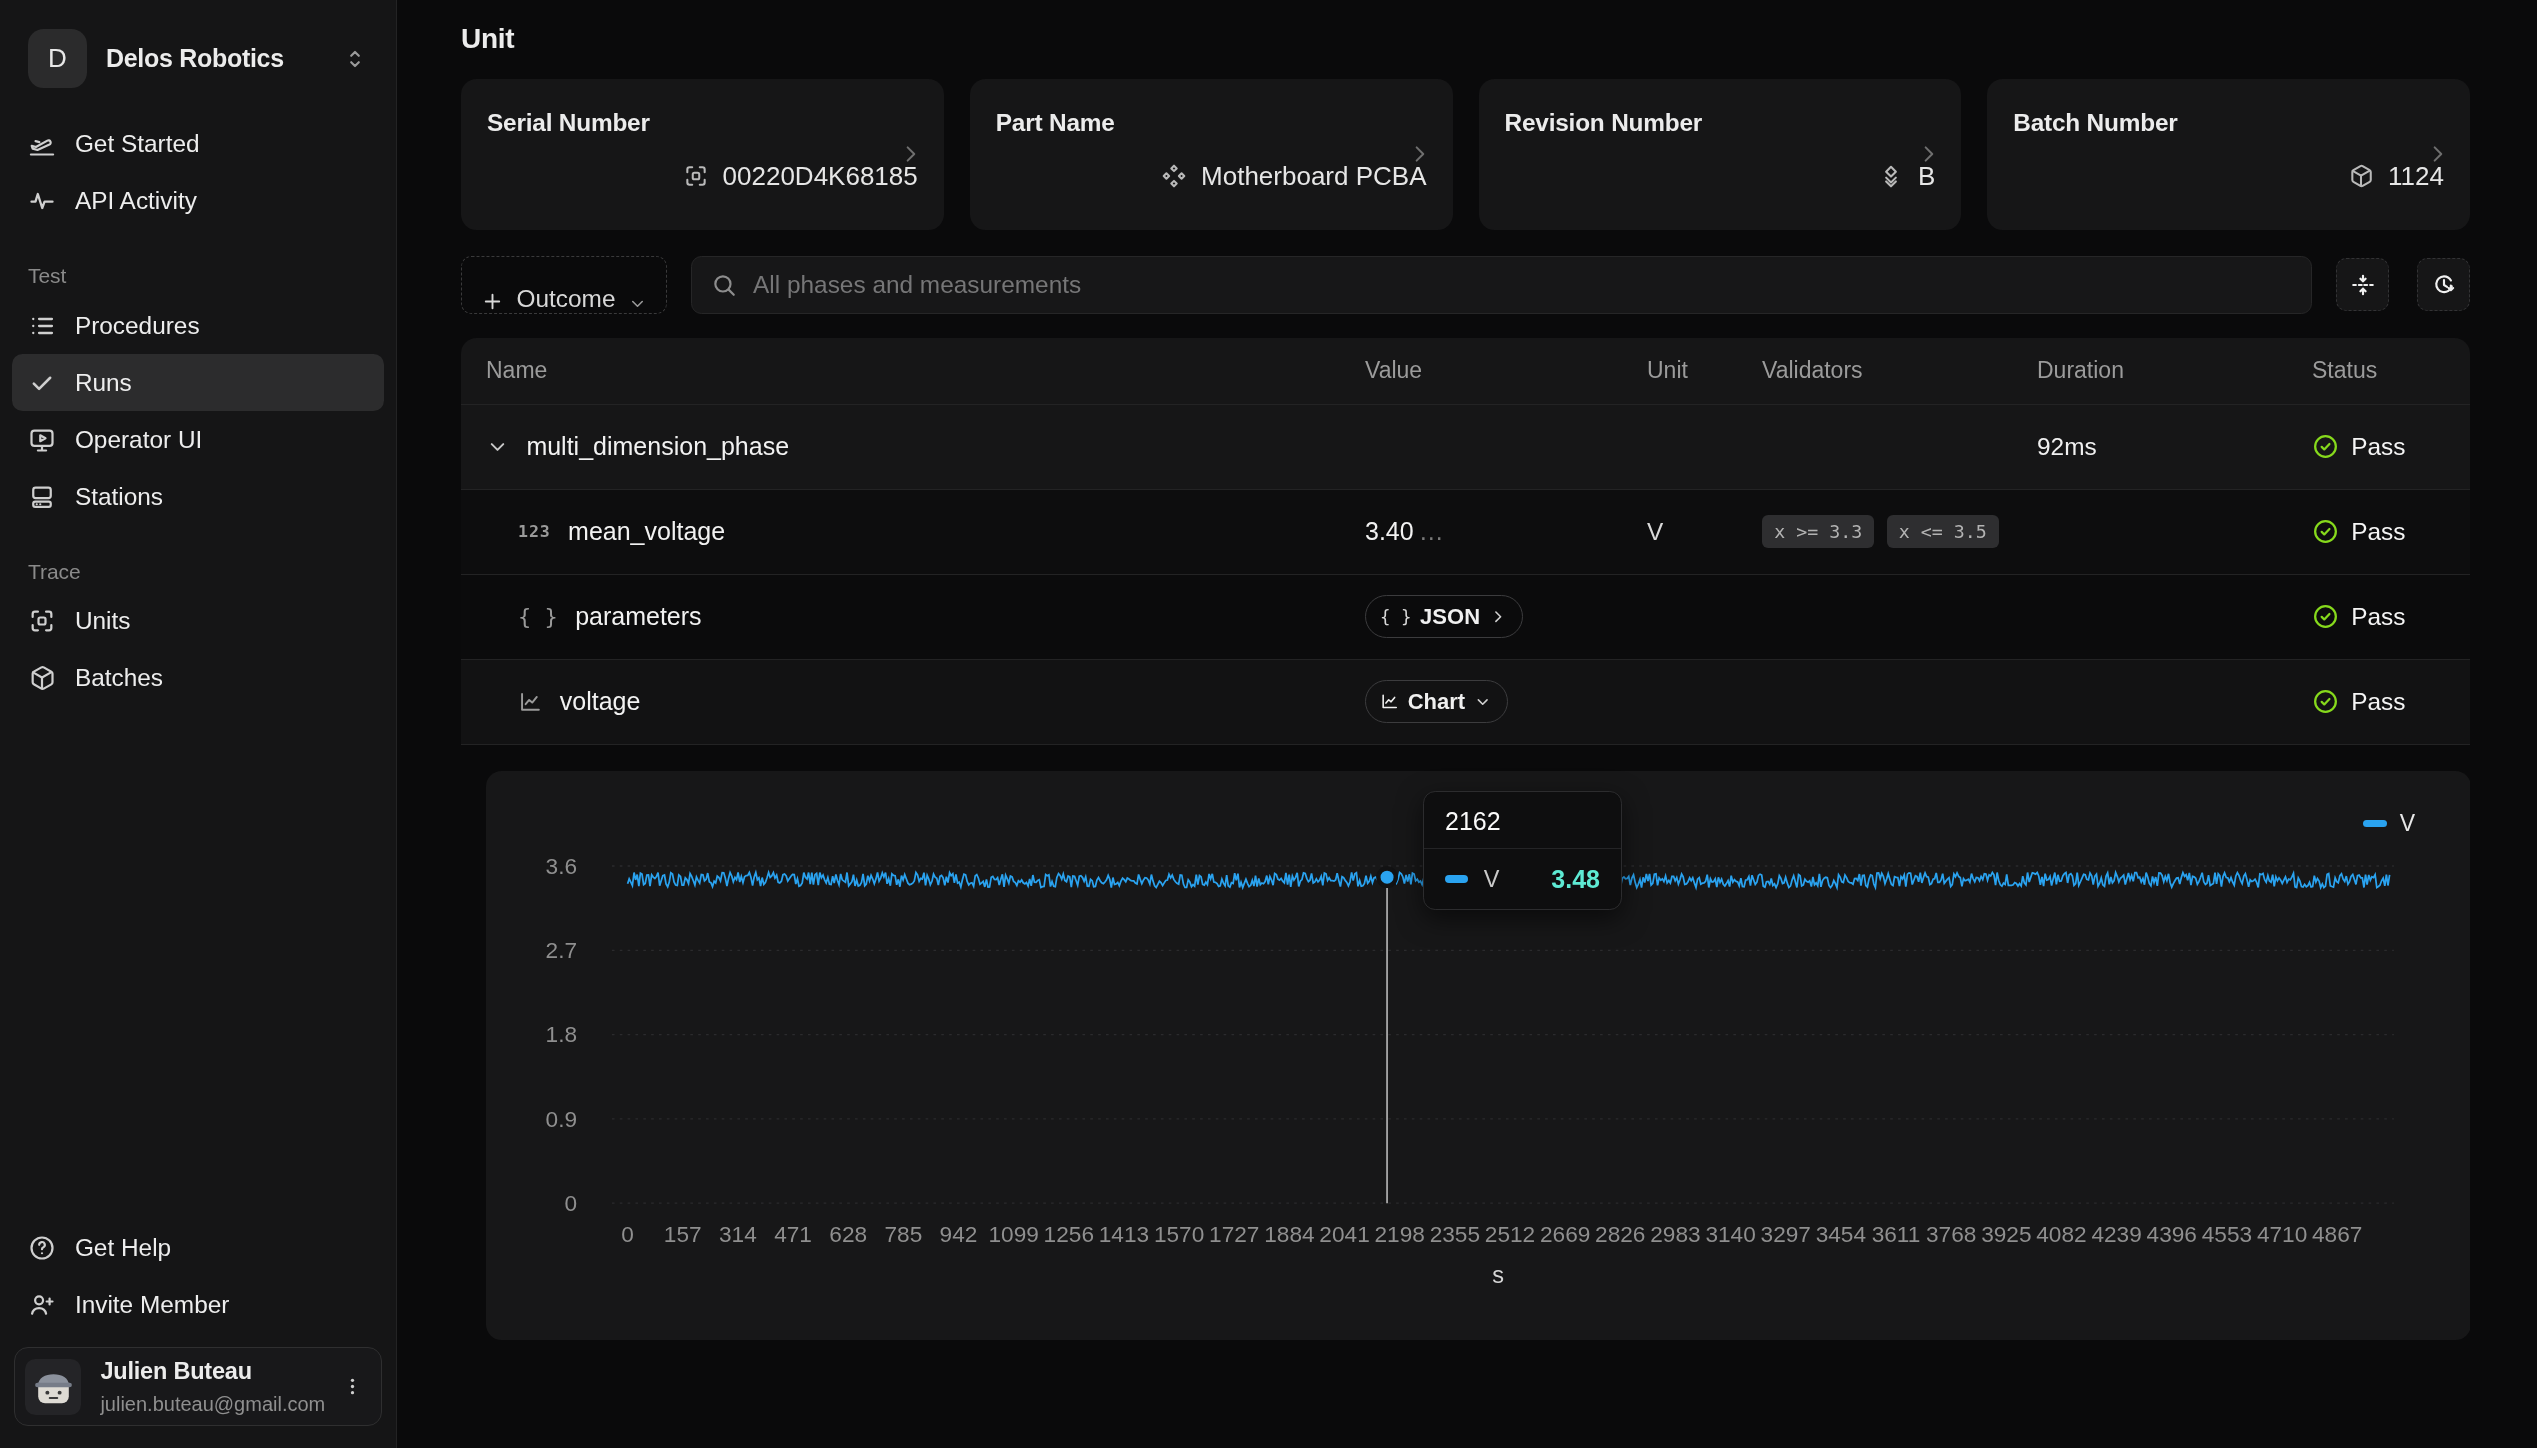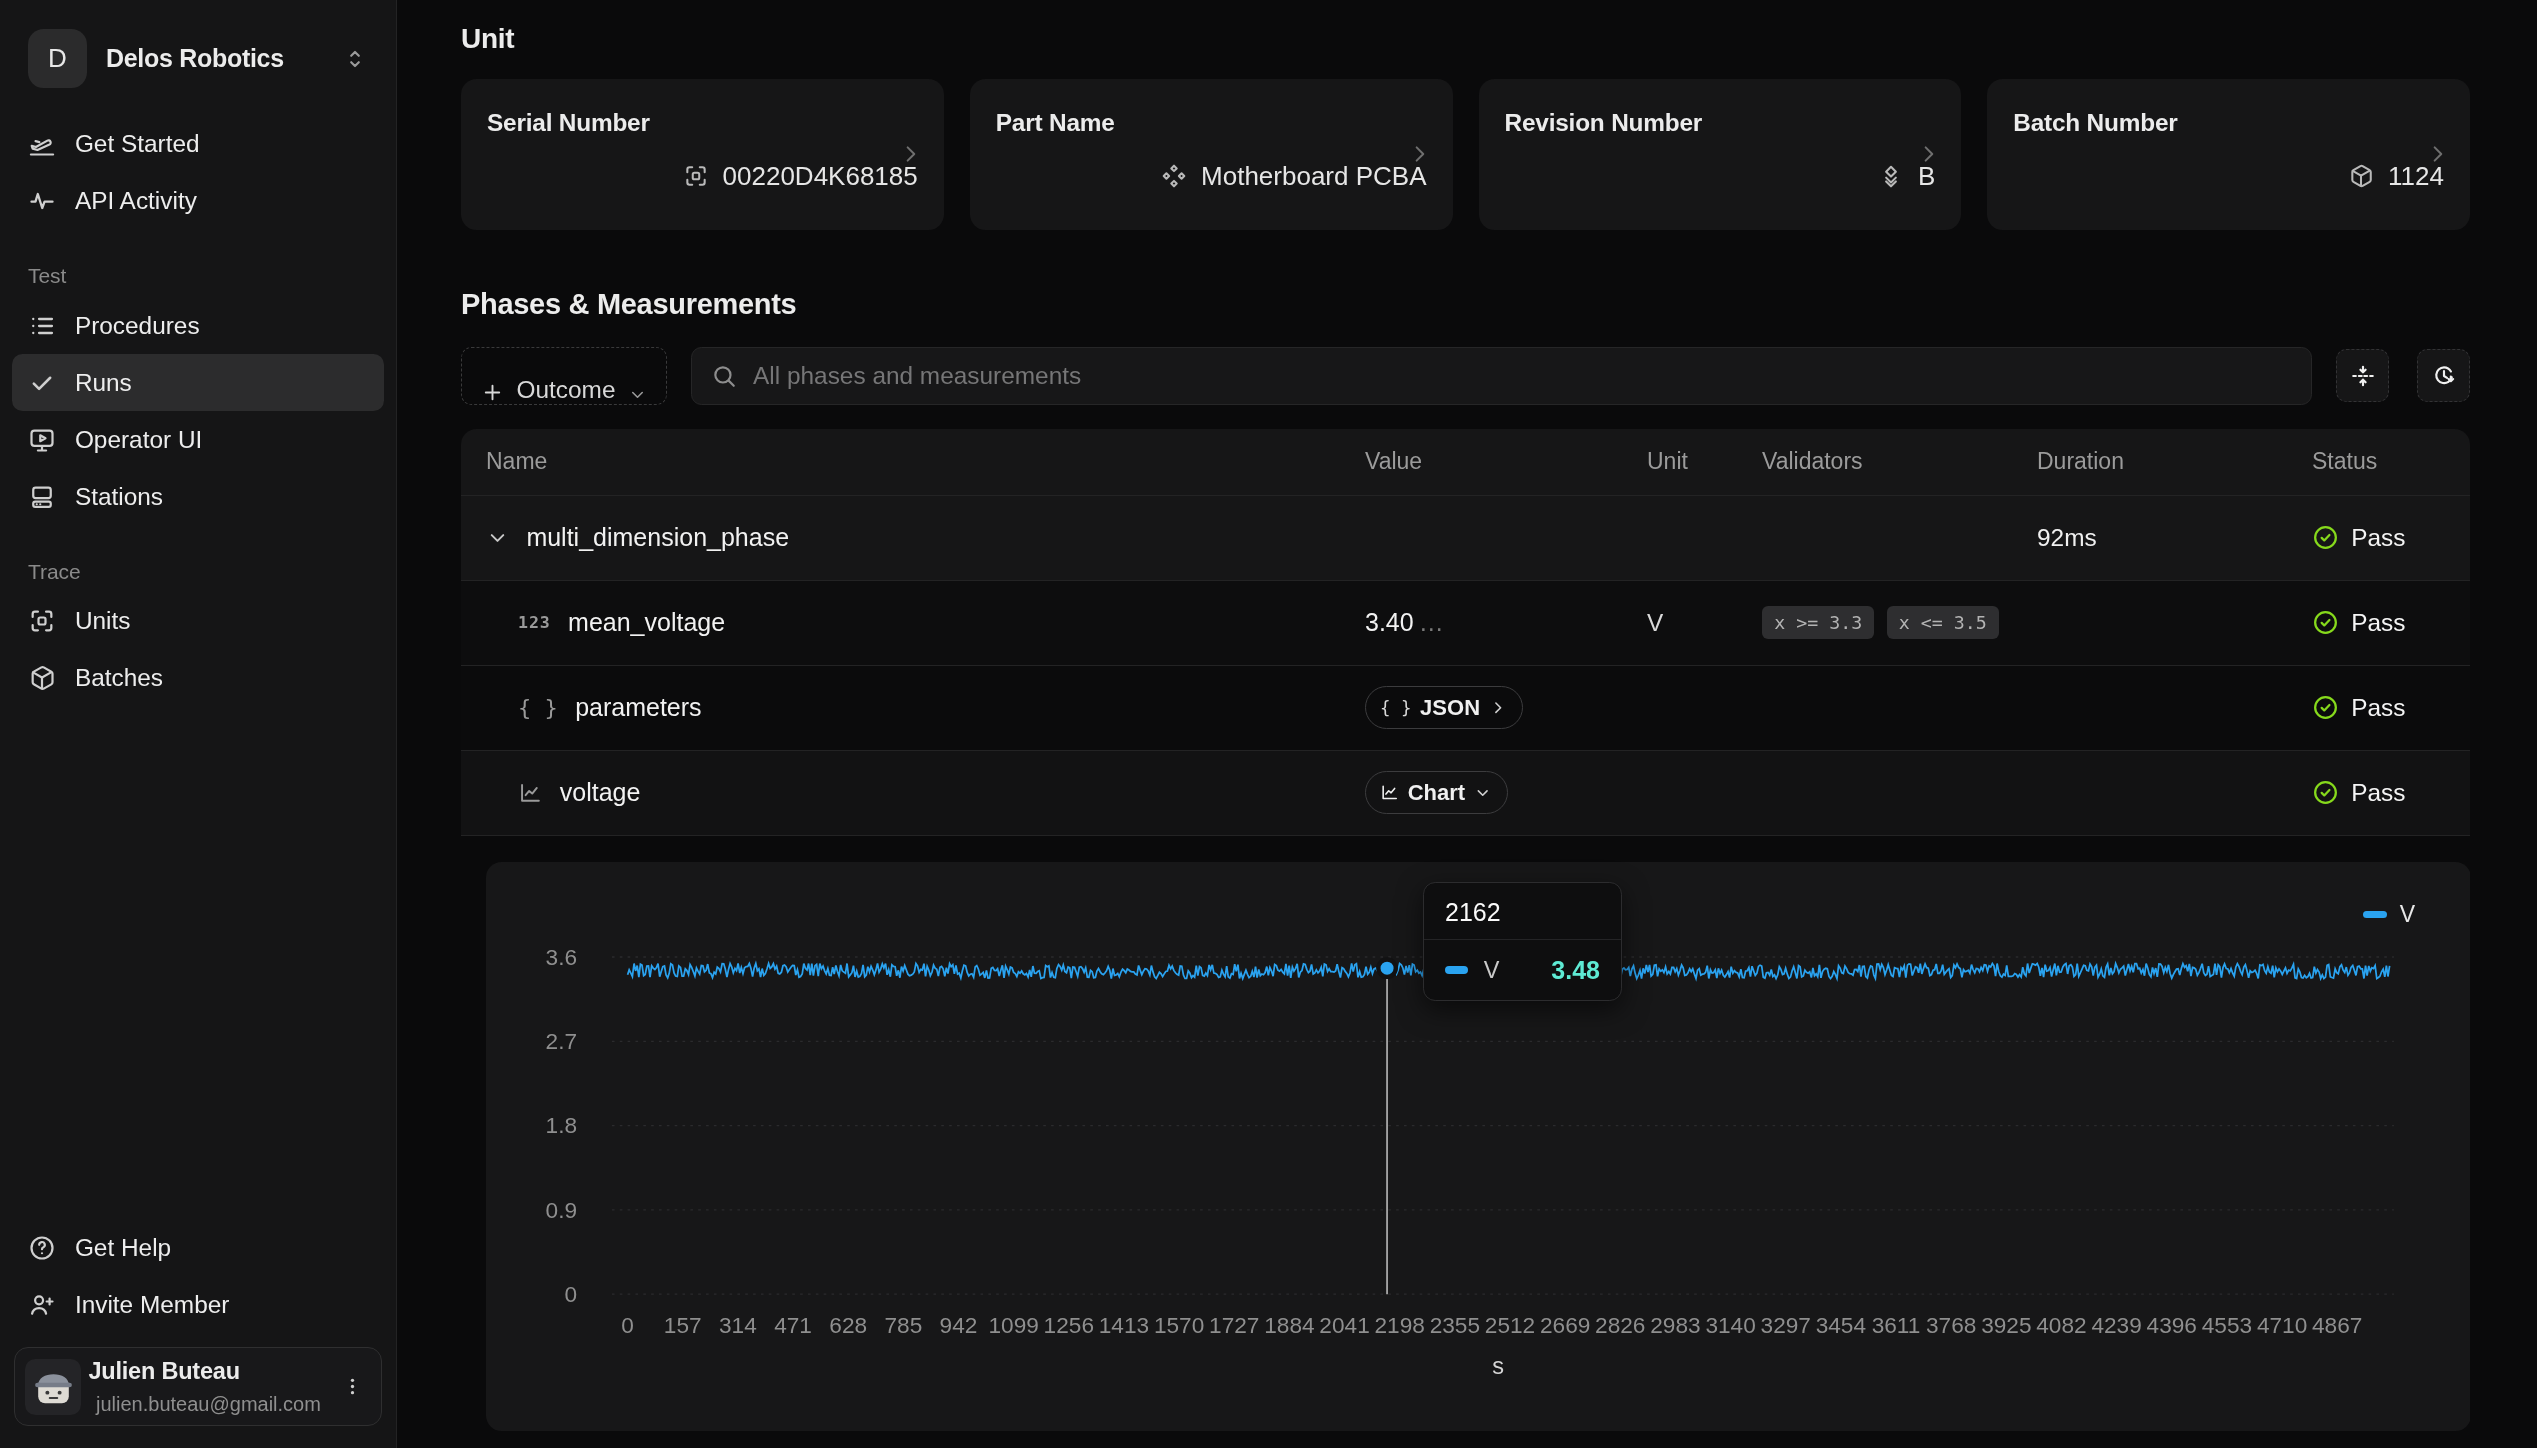--- a/index.html
+++ b/index.html
@@ -37,21 +37,21 @@
     font-size:24.4px; color:#ededed; cursor:pointer;
   }
   .nav-item .ni{ color:#cfcfcf; width:28px; display:flex; justify-content:center; }
   .nav-item.active{ background:#2c2c2d; }
   .group-label{
     font-size:21px; color:#8a8a8a; margin:35px 0 8.7px 0; padding-left:15.7px;
   }
   .sidebar-bottom{ padding:0 12.2px 21px 12.2px; }
   .user-card{
     margin:14px 1.7px 1.7px 1.7px; border:0.9px solid #2f2f30; border-radius:14px;
-    height:79px; display:flex; align-items:center; gap:7px; padding:0 12.2px 0 10.5px;
+    height:79px; display:flex; align-items:center; gap:19px; padding:0 12.2px 0 10.5px;
     cursor:pointer; background:#18181a;
   }
   .user-avatar{ width:56px;height:56px;border-radius:10.5px;background:#242427;
     display:flex;align-items:center;justify-content:center; overflow:hidden;}
   .user-meta{ flex:1; min-width:0; }
   .user-name{ font-size:23.5px; font-weight:700; letter-spacing:-0.2px;}
   .user-email{ font-size:20px; color:#8f8f8f; margin-top:8px;text-align:center;}
   .dots-btn{ color:#cfcfcf; padding:5.2px; cursor:pointer;}
 
   
@@ -380,21 +380,20 @@
         <span>1124</span>
       </div>
       <span class="card-chevron">
         <svg width="24.4" height="24.4" viewBox="0 0 24 24" fill="none" stroke="currentColor" stroke-width="2" stroke-linecap="round" stroke-linejoin="round">
             <path d="M9.5 5.5l6.5 6.5-6.5 6.5"></path>
           </svg>
       </span>
     </div>
   </div>
 
-  <h2 class="section-title">Phases &amp; Measurements</h2>
 
   <div class="toolbar">
     <button class="outcome-btn">
       <svg width="23" height="23" viewBox="0 0 24 24" fill="none" stroke="currentColor" stroke-width="2" stroke-linecap="round">
           <path d="M12 5v14M5 12h14"></path>
         </svg>
       <span>Outcome</span>
       <svg class="chev" width="19" height="19" viewBox="0 0 24 24" fill="none" stroke="currentColor" stroke-width="2" stroke-linecap="round" stroke-linejoin="round">
           <path d="M6 9.5l6 6 6-6"></path>
         </svg>

